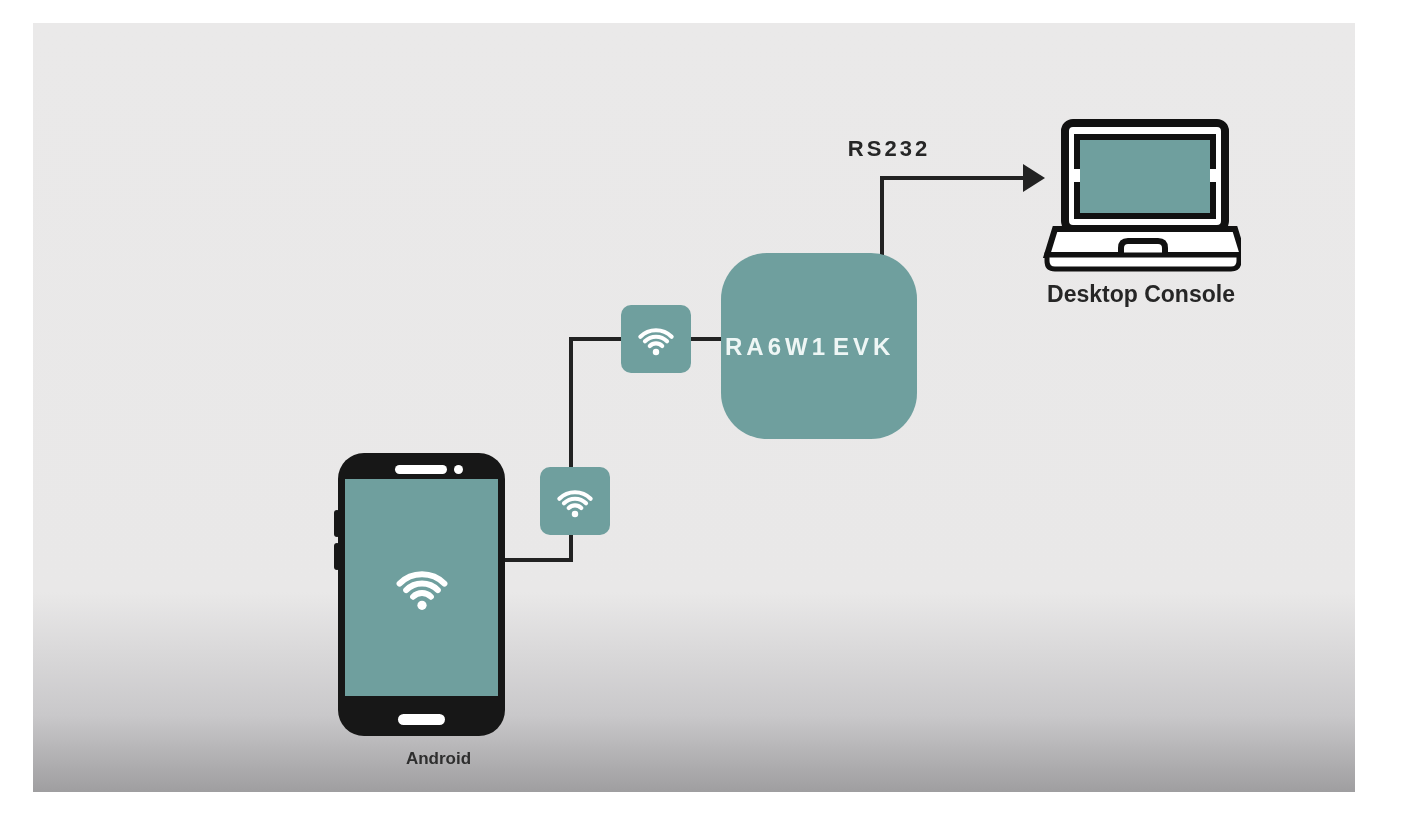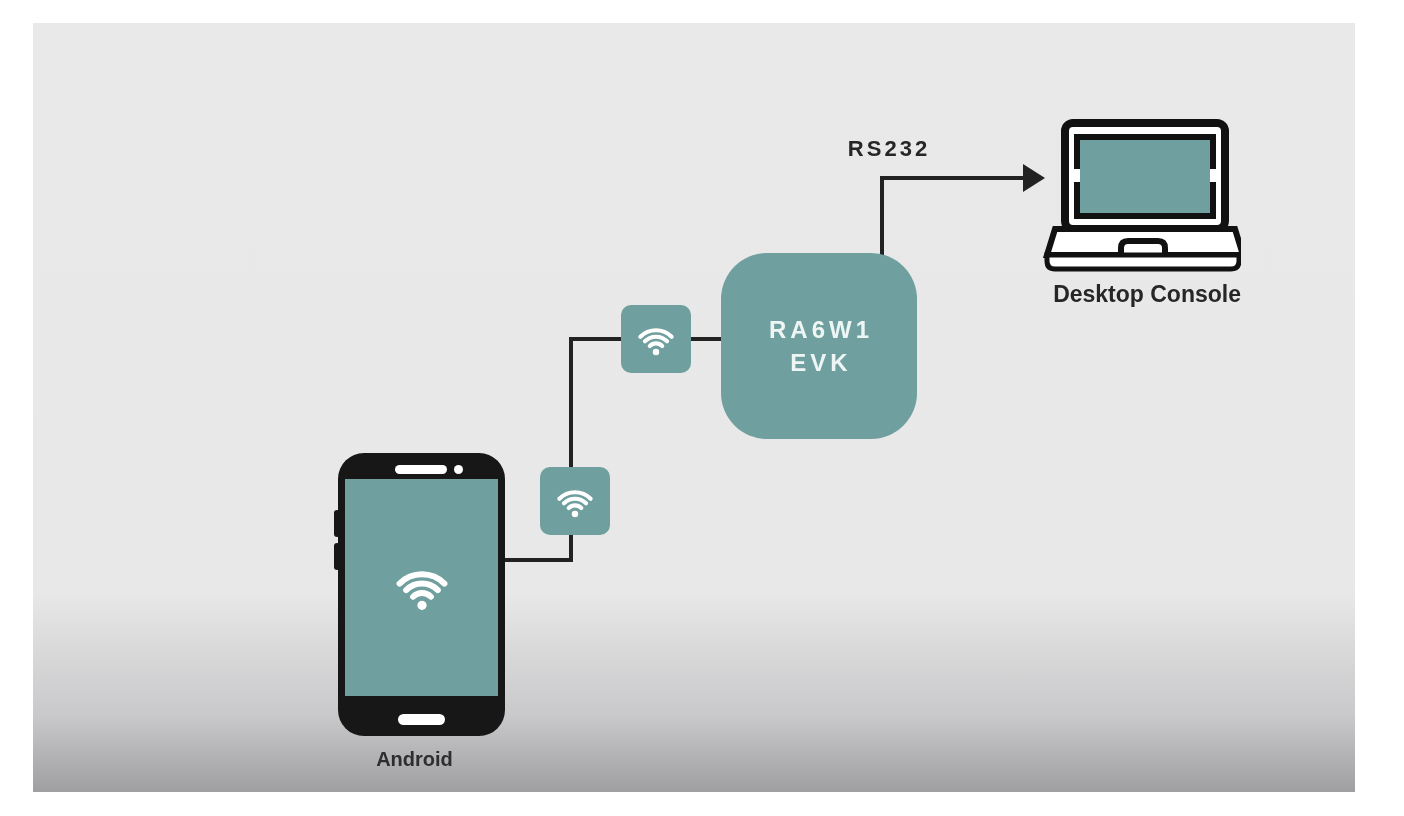--- a/index.html
+++ b/index.html
@@ -16,30 +16,30 @@
     position:absolute;width:0;height:0;
     border-top:14px solid transparent;border-bottom:14px solid transparent;
     border-left:22px solid #222222;
   }
   .wifi-node{
     position:absolute;width:70px;height:68px;border-radius:10px;background:#6f9f9e;
     display:flex;align-items:center;justify-content:center;
   }
   .evk-box{
     position:absolute;left:688px;top:230px;width:196px;height:186px;border-radius:46px;
-    background:#6f9f9e;display:flex;flex-direction:column;align-items:center;justify-content:center;
+    background:#6f9f9e;display:flex;flex-direction:row;align-items:center;justify-content:flex-start;
     color:#eef6f5;font-weight:bold;font-size:24px;letter-spacing:4px;line-height:33px;
     text-indent:4px;
   }
   .label{
     position:absolute;color:#262626;font-weight:bold;text-align:center;
   }
   .rs232{left:806px;top:113px;width:100px;font-size:22px;letter-spacing:3px;}
-  .desktop-label{left:1008px;top:258px;width:200px;font-size:23px;text-align:right;}
-  .phone-label{left:264px;top:722px;width:235px;font-size:20px;line-height:28px;color:#2e2e2e;}
+  .desktop-label{left:1008px;top:258px;width:200px;font-size:23px;}
+  .phone-label{left:288px;top:722px;width:235px;font-size:17px;line-height:28px;color:#2e2e2e;}
   
   .phone{position:absolute;left:305px;top:430px;width:167px;height:283px;}
   .phone-body{position:absolute;left:0;top:0;right:0;bottom:0;background:#171717;border-radius:26px;}
   .phone-btn{position:absolute;width:6px;background:#171717;border-radius:3px;left:-4px;}
   .phone-screen{
     position:absolute;left:7px;top:26px;width:153px;height:217px;background:#6f9f9e;
     display:flex;align-items:center;justify-content:center;
   }
   .phone-speaker{position:absolute;left:57px;top:12px;width:52px;height:9px;background:#ffffff;border-radius:5px;}
   .phone-camera{position:absolute;left:116px;top:12px;width:9px;height:9px;background:#ffffff;border-radius:50%;}

